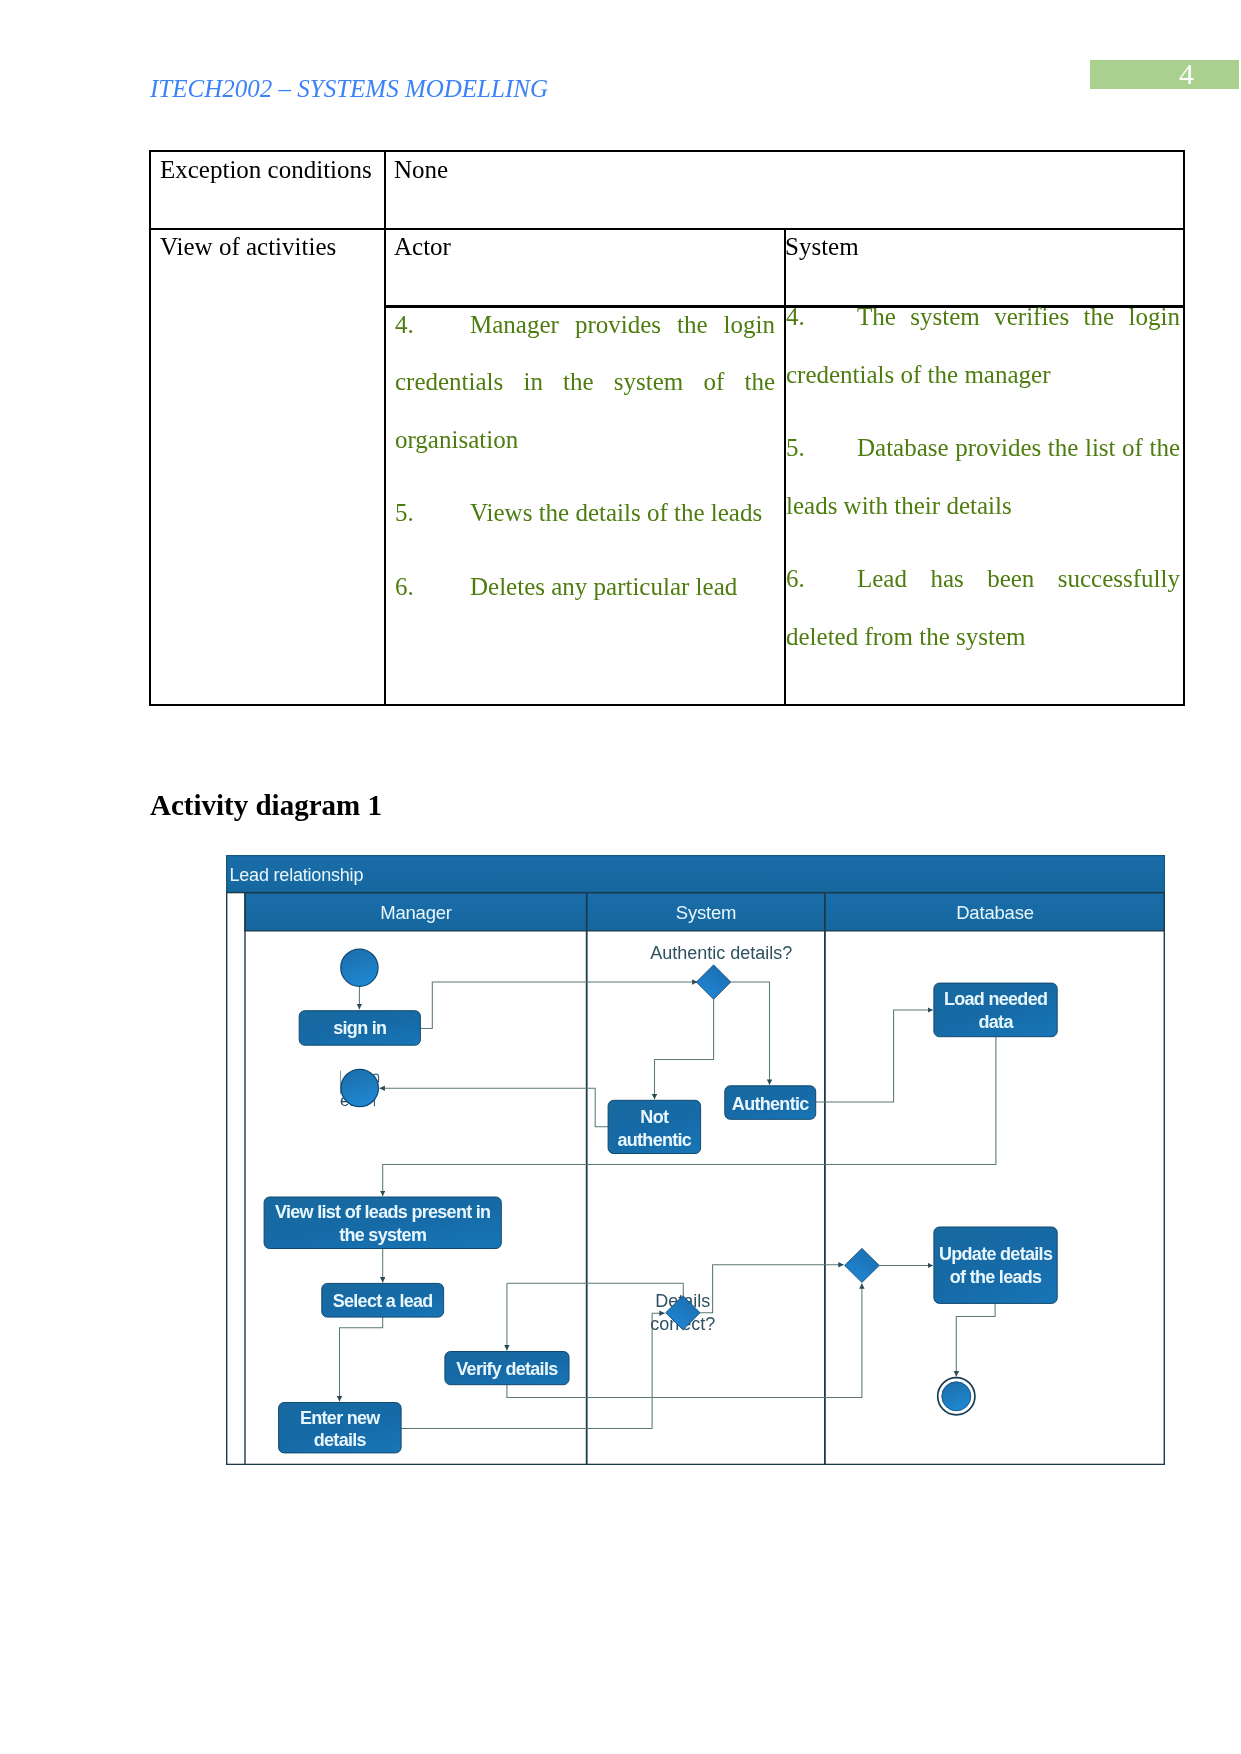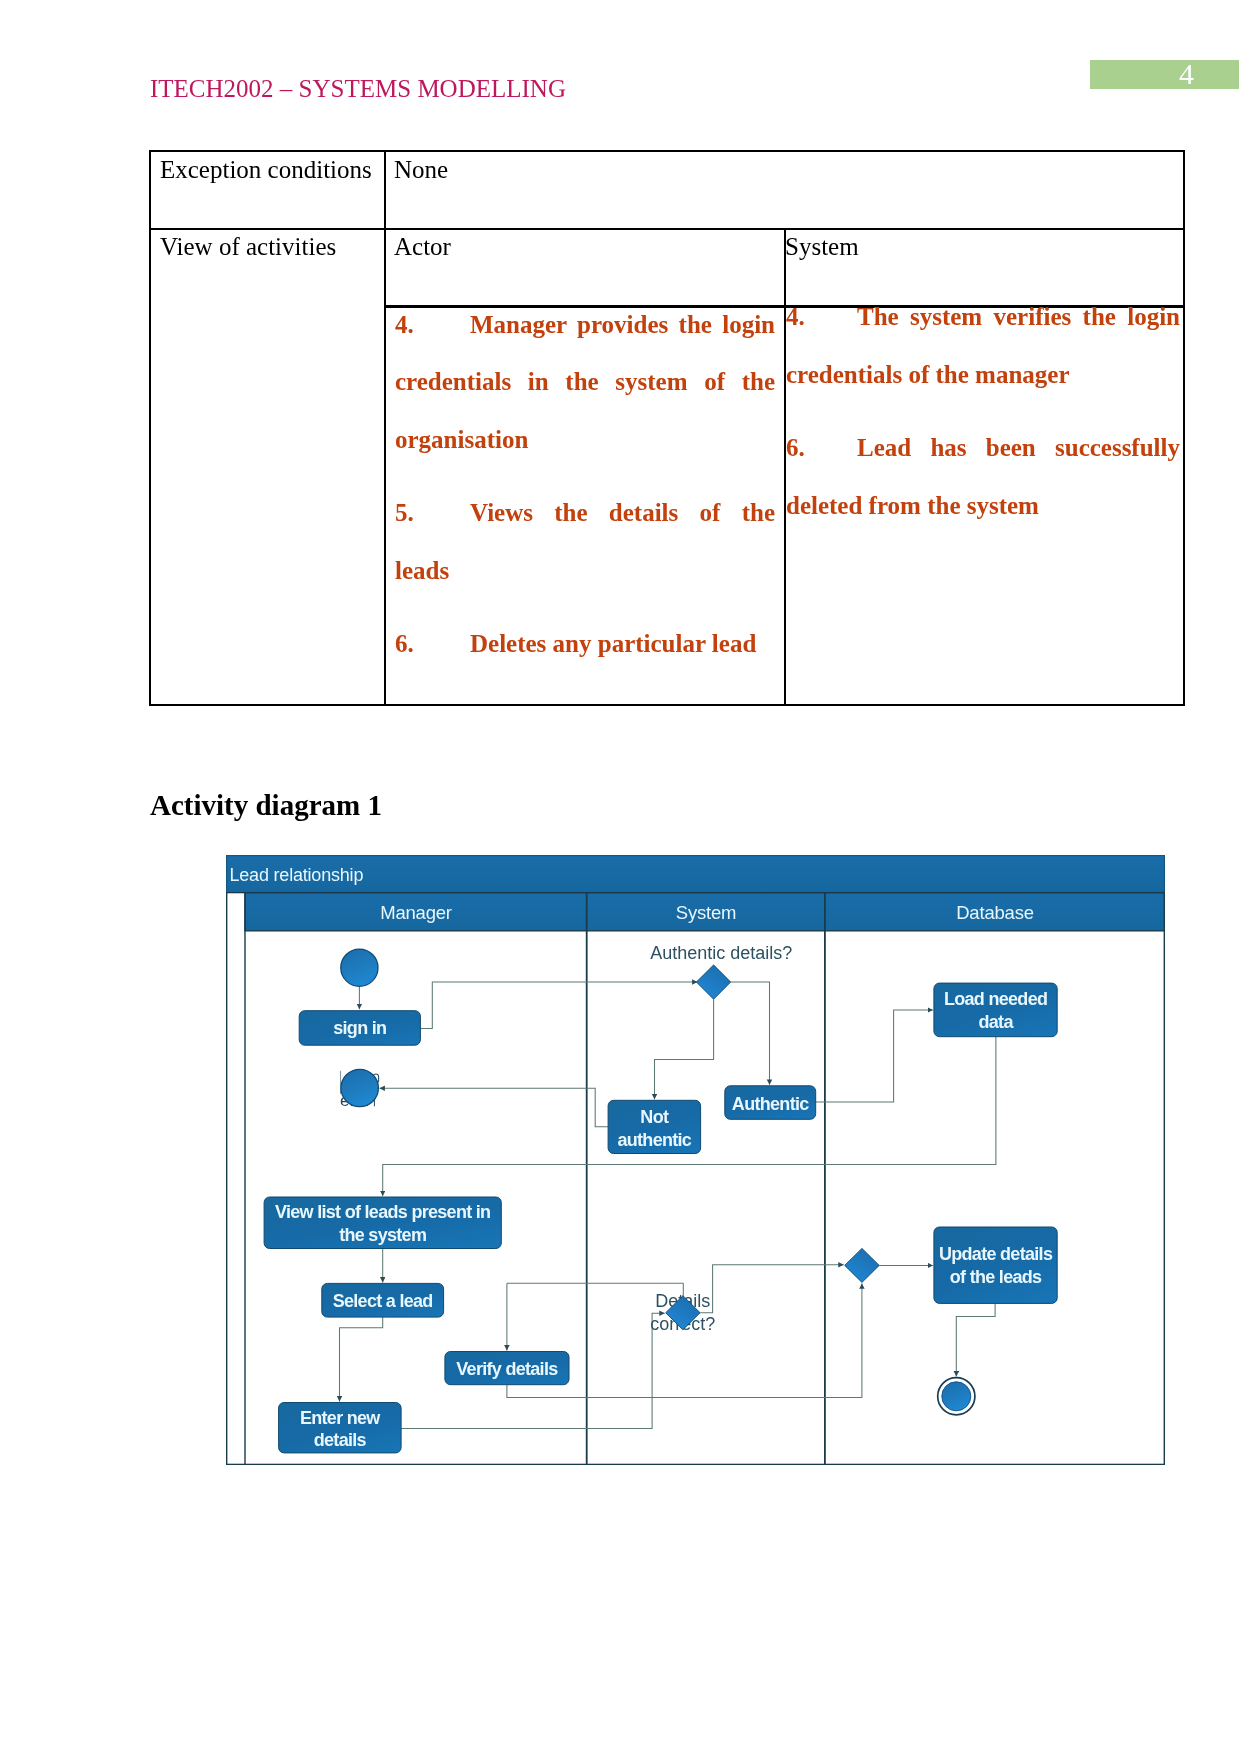--- a/index.html
+++ b/index.html
@@ -1,27 +1,27 @@
 <!DOCTYPE html>
 <html><head>
 <meta charset="utf-8">
 <style>
   html,body{margin:0;padding:0;}
   body{width:1241px;height:1754px;background:#fff;font-family:"Liberation Serif",serif;position:relative;overflow:hidden;}
   .page{position:absolute;left:0;top:0;width:1241px;height:1754px;transform:translateZ(0);}
 
   
-  #doc-header{position:absolute;left:150px;top:76px;font-size:25px;color:#be185d;white-space:nowrap;line-height:1;}
+  #doc-header{position:absolute;left:150px;top:76px;font-size:25px;color:#3b82f6;white-space:nowrap;line-height:1;font-style:italic;}
   #page-number-box{position:absolute;left:1090px;top:60px;width:149px;height:29px;background:#A9D08E;}
   #page-number{position:absolute;left:1179px;top:59px;color:#FFFFFF;font-size:30px;line-height:1;}
 
   
   #doc-table{position:absolute;left:149px;top:150px;width:1036px;height:556px;}
   #doc-table .bline{position:absolute;background:#000;}
-  .tcell{position:absolute;font-size:25px;color:#c2410c;line-height:57.8px;font-weight:bold;}
+  .tcell{position:absolute;font-size:25px;color:#4d7c0f;line-height:57.8px;}
   .tlabel{position:absolute;font-size:25px;color:#000;line-height:1;}
   .just{text-align:justify;}
   .num{display:inline-block;width:75px;}
   #system-list .num{width:71px;}
 
   
   #act-heading{position:absolute;left:150px;top:791px;font-size:29px;font-weight:bold;color:#000;line-height:1;}
 
   
   #diagram{position:absolute;left:226px;top:855px;width:939px;height:545px;}
@@ -59,20 +59,21 @@
     <div class="tlabel" style="left:245px;top:83.5px;">Actor</div>
     <div class="tlabel" style="left:636px;top:83.5px;">System</div>
 
     <div class="tcell just" id="actor-list" style="left:246px;top:145.5px;width:380px;">
         <p style="margin: 0px 0px 15.5px;"><span class="num">4.</span><span>Manager provides the login credentials in the system of the organisation</span></p>
         <p style="margin: 0px 0px 15.5px;"><span class="num">5.</span><span>Views the details of the leads</span></p>
         <p style="margin: 0px 0px 15.5px;"><span class="num">6.</span><span>Deletes any particular lead</span></p>
       </div>
     <div class="tcell just" id="system-list" style="left:637px;top:138px;width:394px;">
         <p style="margin: 0px 0px 15.5px;"><span class="num">4.</span><span>The system verifies the login credentials of the manager</span></p>
+        <p style="margin: 0px 0px 15.5px;"><span class="num">5.</span><span>Database provides the list of the leads with their details</span></p>
         <p style="margin: 0px 0px 15.5px;"><span class="num">6.</span><span>Lead has been successfully deleted from the system</span></p>
       </div>
   </div>
 
   <div id="act-heading">Activity diagram 1</div>
 
   <div id="diagram">
 <svg id="diagram-svg" width="939" height="610" viewBox="0 0 939 610">
   <defs>
     <linearGradient id="gHdr" x1="0" y1="0" x2="0" y2="1">

